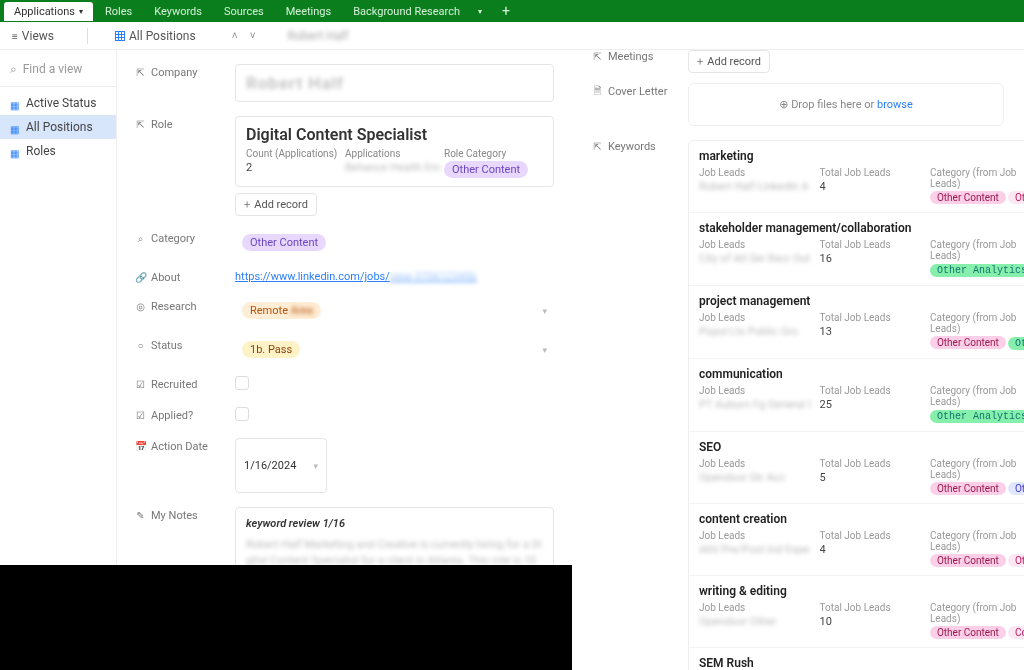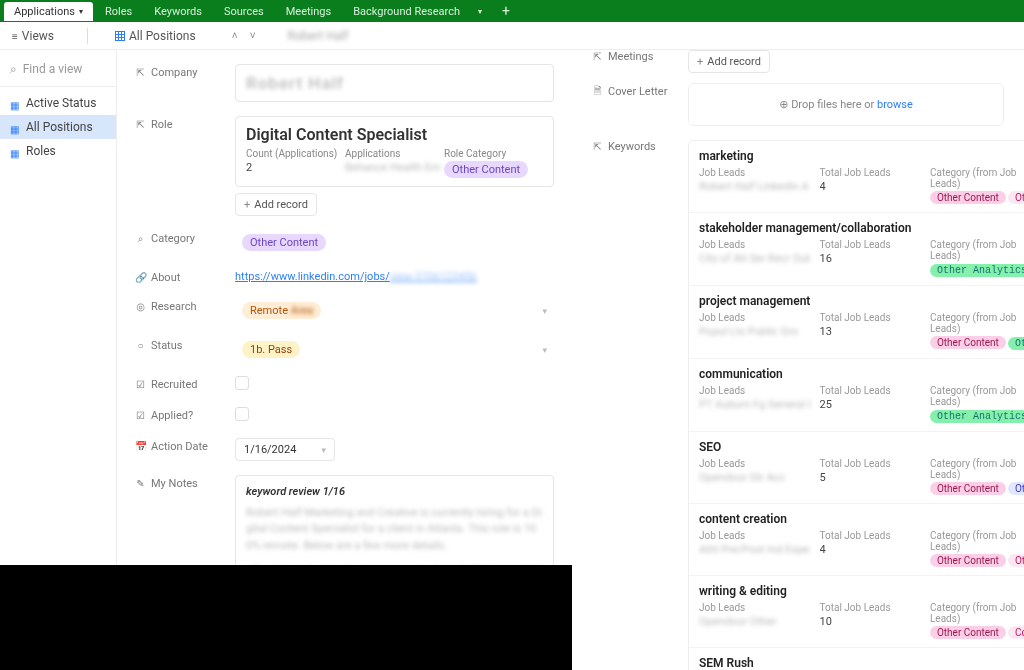--- a/index.html
+++ b/index.html
@@ -47,21 +47,21 @@
   .chip.purple { background:#e9d8fd; color:#6b46c1;}
   .chip.orange { background:#ffedd5; color:#b45309;}
   .chip.yellow { background:#fef3c7; color:#92400e; position:relative;}
   .select { border:1px solid transparent; border-radius:4px; padding:3px 6px; display:flex; justify-content:space-between; align-items:center; }
   .select .dd { color:#bbb; font-size:9px;}
   .addrec { display:inline-flex; align-items:center; gap:4px; padding:4px 8px; border:1px solid #e5e5e5; border-radius:4px; color:#555; font-size:11px; cursor:pointer; background:#fff; margin-top:6px;}
   .addrec::before { content:"+"; color:#888;}
   .urllink { color:#2d7ff9; font-size:11px; text-decoration:underline; word-break:break-all;}
   .urllink .blur { filter:blur(2px); color:#9ec5fe;}
   .chk { width:14px; height:14px; border:1px solid #ddd; border-radius:3px; display:inline-block;}
-  .dateinp { border:1px solid #e5e5e5; border-radius:4px; padding:4px 8px; font-size:11px; display:flex; justify-content:space-between; align-items:center; width:100px;}
+  .dateinp { border:1px solid #e5e5e5; border-radius:4px; padding:20px 8px; font-size:11px; display:flex; justify-content:space-between; align-items:center; width:92px;}
   .dateinp .dd { color:#bbb; font-size:9px;}
   .notesbox { border:1px solid #e5e5e5; border-radius:4px; padding:8px 10px; font-size:11px; line-height:1.5;}
   .notesbox .kr { font-style:italic; font-weight:600; margin-bottom:4px;}
   .notesbox h3 { font-size:16px; font-weight:700; margin-bottom:6px; color:#222;}
   .notesbox .para { color:#bbb; filter:blur(2px); margin-bottom:8px; word-break:break-all;}
 
   .bottomblack { position:absolute; bottom:0; left:0; width:572px; height:105px; background:#000; z-index:5;}
 
   .rightpane { flex:1; padding: 0 20px 20px 20px; overflow-y:auto; position:relative;}
   .rightpane::-webkit-scrollbar { width:6px; }

